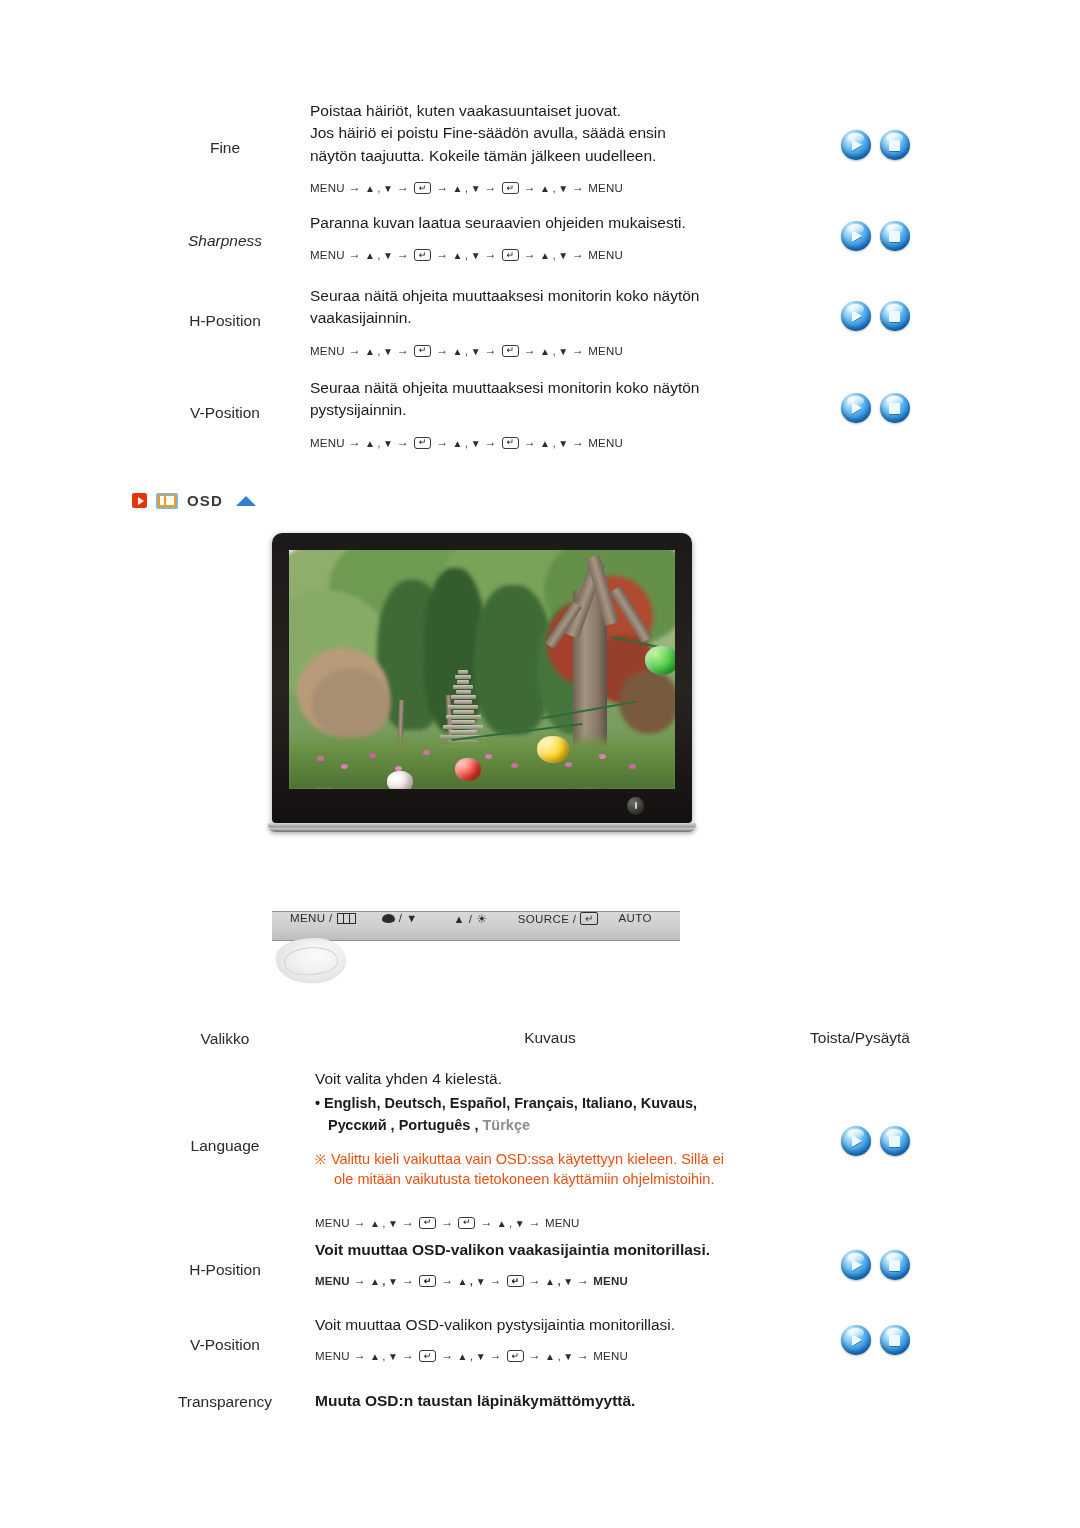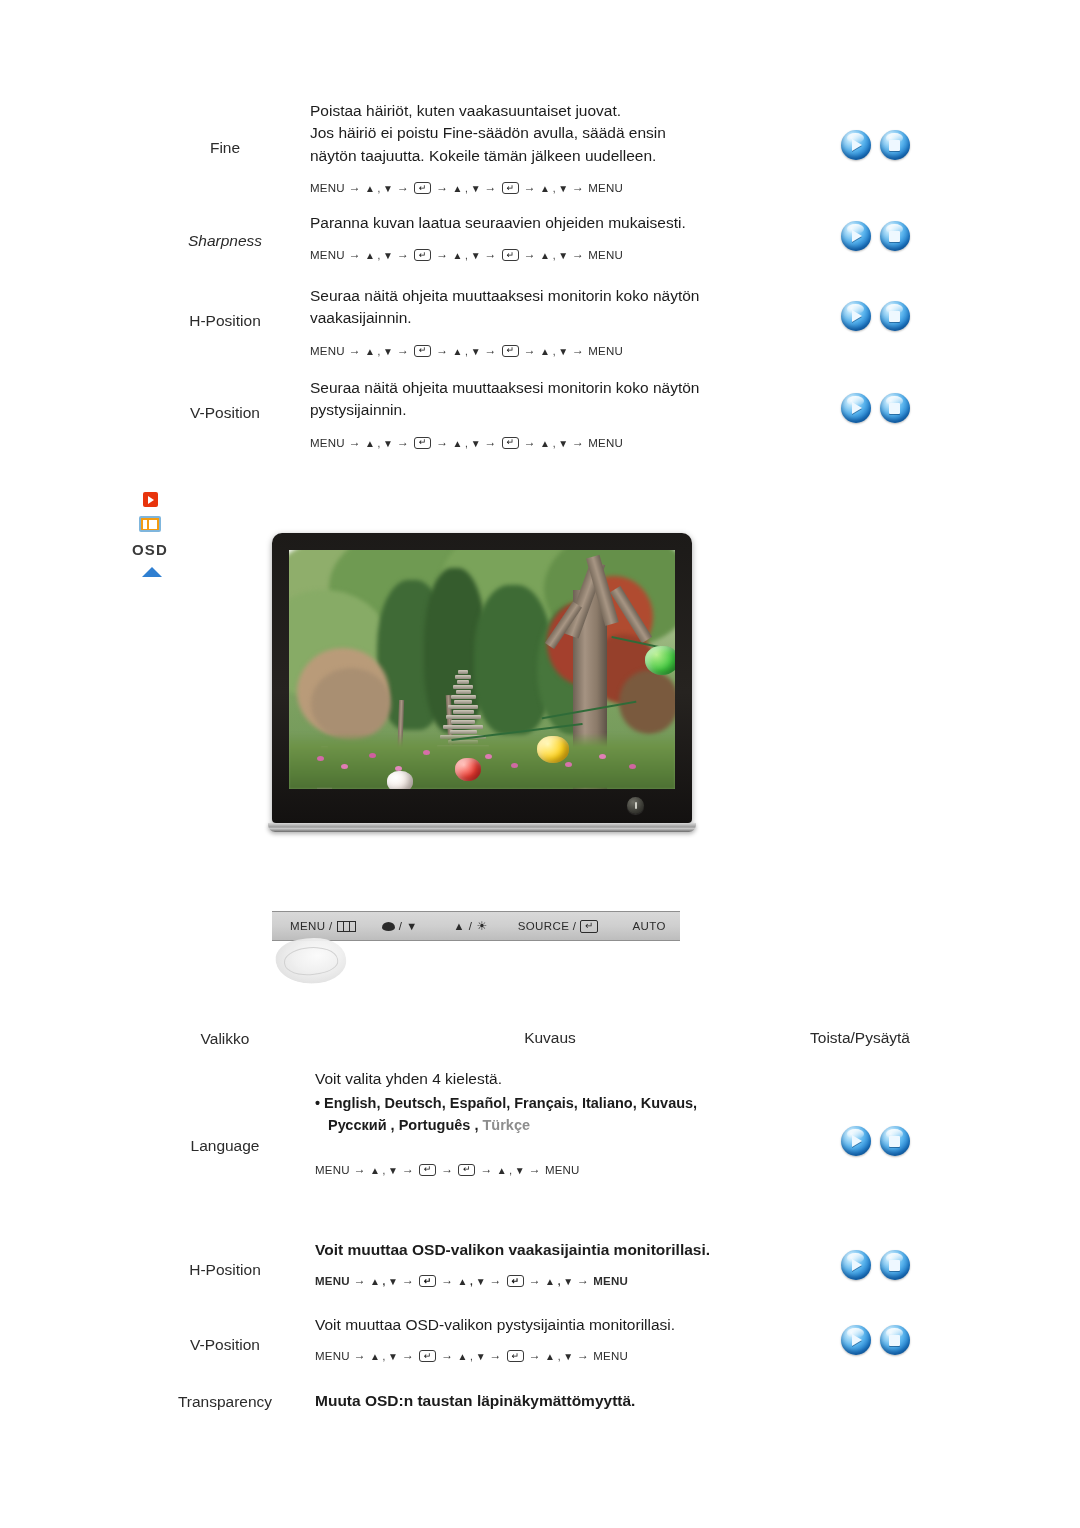--- a/index.html
+++ b/index.html
@@ -168,21 +168,21 @@
   .lantern { position: absolute; border-radius: 46% 46% 50% 50%; filter: blur(.5px);
     box-shadow: inset -4px -3px 6px rgba(0,0,0,.28), inset 4px 3px 6px rgba(255,255,255,.5); }
   .wire { position: absolute; height: 2px; background: #2f6b38; filter: blur(.5px); }
 
   
   .ctrlbar {
     position: absolute;
     background: linear-gradient(to bottom, #d9d9d9 0%, #cfcfcf 50%, #bdbdbd 100%);
     border-top: 1px solid #8f8f8f;
     border-bottom: 1px solid #8f8f8f;
-    display: flex; align-items: center;
+    display: flex; align-items: flex-start;
     font-size: 11.5px; color: #2b2b2b; letter-spacing: .4px;
   }
   .ck { display: flex; align-items: center; gap: 4px; white-space: nowrap; }
   .ck .box3 {
     display: inline-block; width: 19px; height: 11px;
     border: 1.5px solid #2b2b2b;
     background:
       linear-gradient(to right, transparent 30%, #2b2b2b 30%, #2b2b2b 36%, transparent 36%,
                       transparent 63%, #2b2b2b 63%, #2b2b2b 69%, transparent 69%);
   }
@@ -360,21 +360,21 @@
     <div class="col-ctrl" style="padding-top:16px;">
       <span class="gbtn play">
           <span class="gly"></span>
         </span>
       <span class="gbtn stop">
           <span class="gly"></span>
         </span>
     </div>
   </div>
 
-  <div class="osd-head" style="left:132px; top:492px;flex-direction:column;">
+  <div class="osd-head" style="left:132px; top:492px;">
     <span class="red-tag"></span>
     <span class="osd-ico">
         <i class="a"></i>
         <i class="b"></i>
       </span>
     <span class="osd-title">OSD</span>
     <span class="blue-tri"></span>
   </div>
 
   <div class="monitor" style="left:272px; top:533px;">
@@ -476,21 +476,21 @@
     <span class="ck" style="margin-right:36px;">
       <span class="contrast"></span>
       <span>/</span>
       <span class="dn">▼</span>
     </span>
     <span class="ck" style="margin-right:30px;">
       <span class="up">▲</span>
       <span>/</span>
       <span style="font-size:12px;">☀</span>
     </span>
-    <span class="ck" style="margin-right:34px;">
+    <span class="ck" style="margin-right:20px;">
       <span>SOURCE /</span>
       <span class="ent2">↵</span>
     </span>
     <span class="ck">
       <span>AUTO</span>
     </span>
   </div>
   <div class="hand" style="left:276px; top:938px;"></div>
 
   <div class="thead" style="left:140px; top:1029px; width:790px;">
@@ -502,20 +502,24 @@
   <div class="row" style="left:140px; top:1068px; width:790px;">
     <div class="col-menu" style="padding-top:68px;">
       <span>Language</span>
     </div>
     <div class="col-desc" style="padding-left:5px;">
       <p class="desc-text">Voit valita yhden 4 kielestä.</p>
       <div class="lang-list">
         <span class="bullet">•</span><span>English, Deutsch, Español, Français,  Italiano, Kuvaus,</span><br>
         <span style="display:inline-block; width:13px;"></span><span>Русский , Português</span><span> , </span><span class="dim">Türkçe</span>
       </div>
+      <div class="warn">
+        <span class="mark">※</span><span>Valittu kieli vaikuttaa vain OSD:ssa käytettyyn kieleen. Sillä ei</span>
+        <span class="l2">ole mitään vaikutusta tietokoneen käyttämiin ohjelmistoihin.</span>
+      </div>
       <div class="seq" style="margin-top:25px;">
           <span class="lbl">MENU</span>
           <span class="arr">→</span>
           <span class="ud">▲ , ▼</span>
           <span class="arr">→</span>
           <span class="ent">↵</span>
           <span class="arr">→</span>
           <span class="ent">↵</span>
           <span class="arr">→</span>
           <span class="ud">▲ , ▼</span>

